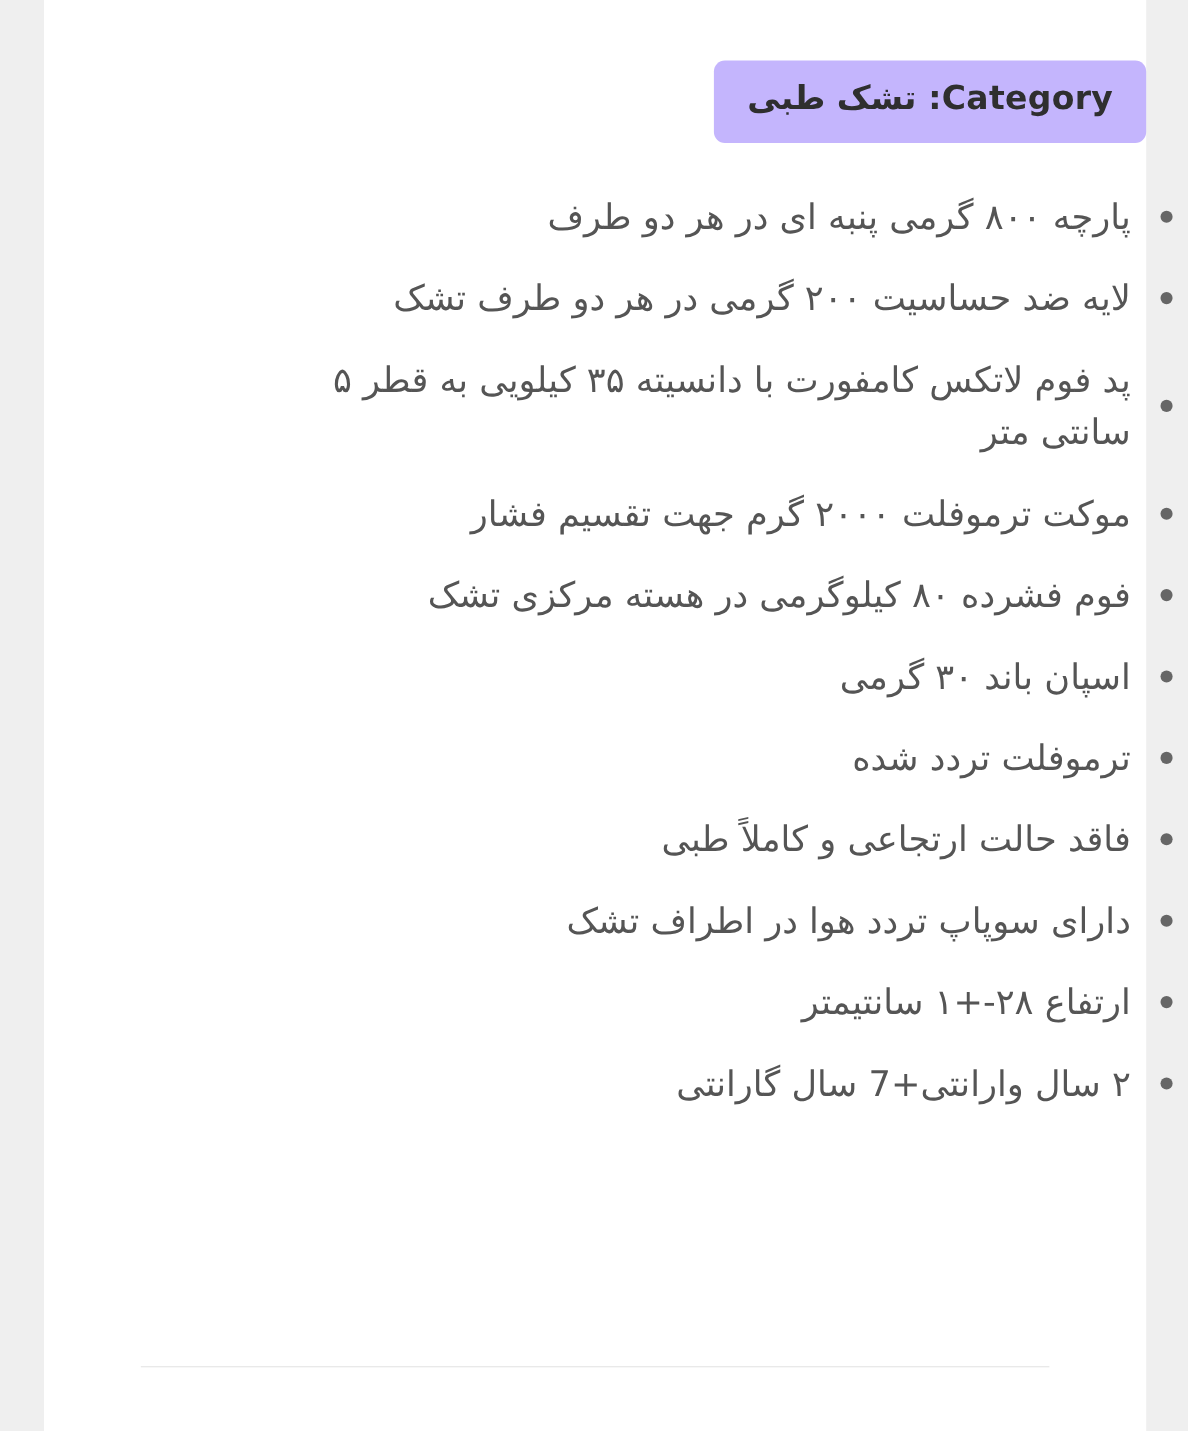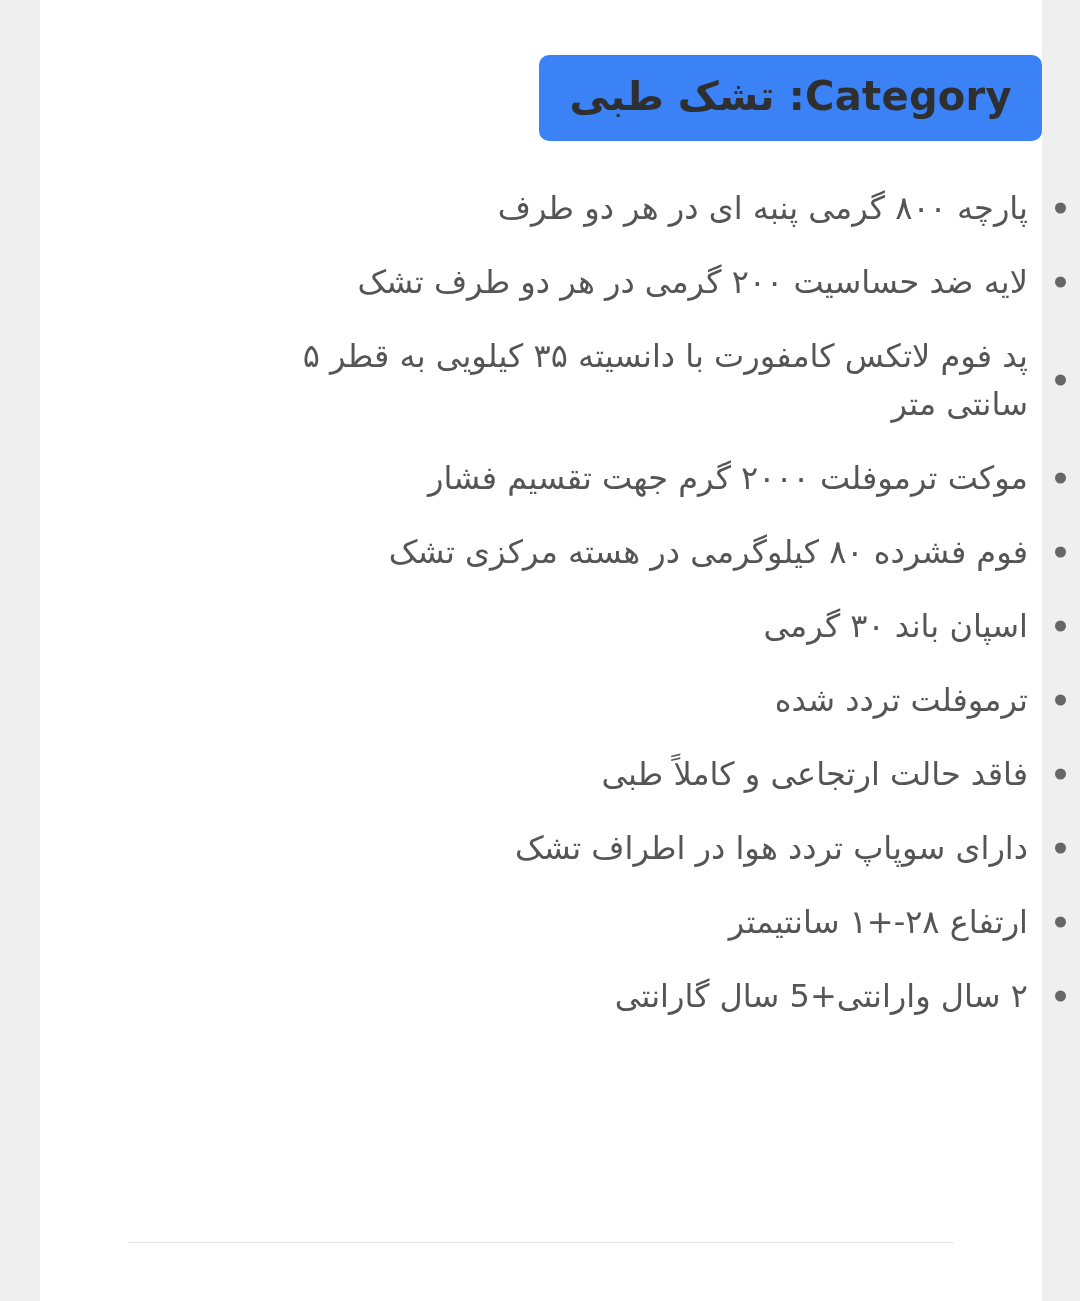--- a/index.html
+++ b/index.html
@@ -36,24 +36,24 @@
   }
 
   .category-row {
     display: flex;
     justify-content: flex-start;
     padding-right: 0;
   }
 
   .category-chip {
     display: inline-block;
-    background: #3b82f6;
+    background: #c4b5fd;
     border-radius: 10px;
     padding: 18px 30px 22px 30px;
-    font-size: 40px;
+    font-size: 30px;
     font-weight: 700;
     color: #2f2f2f;
     letter-spacing: 0.3px;
     line-height: 1.15;
     white-space: nowrap;
   }
 
   .spec-list {
     list-style: none;
     margin: 14px;
@@ -143,20 +143,20 @@
       <li class="spec-item">
         <span class="bullet"></span>
         <span class="spec-text">دارای سوپاپ تردد هوا در اطراف تشک</span>
       </li>
       <li class="spec-item">
         <span class="bullet"></span>
         <span class="spec-text">ارتفاع ۲۸-+۱ سانتیمتر</span>
       </li>
       <li class="spec-item">
         <span class="bullet"></span>
-        <span class="spec-text">۲ سال وارانتی+5 سال گارانتی</span>
+        <span class="spec-text">۲ سال وارانتی+7 سال گارانتی</span>
       </li>
     </ul>
 
   </div>
 
   <div class="divider"></div>
 </div>
 
 </body></html>

